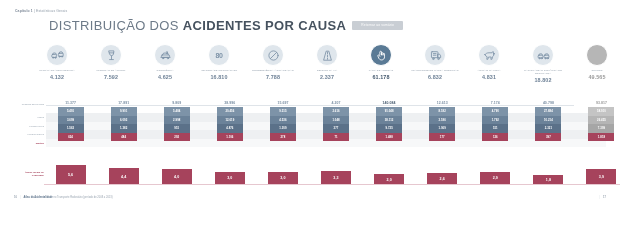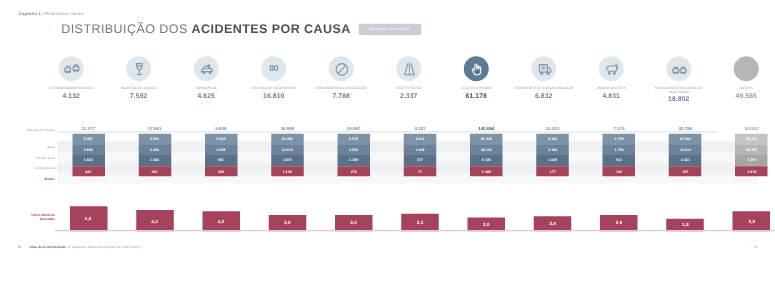--- a/index.html
+++ b/index.html
@@ -17,21 +17,21 @@
     font-size:3.4px;letter-spacing:.15px;color:#8d99a6;
     white-space:nowrap;
   }
   .chapter b{font-weight:700;color:#7b8796;}
   .title-row{
     position:absolute;left:15px;top:18px;
     display:flex;align-items:center;gap:6px;
     white-space:nowrap;
   }
   .title{
-    font-size:10px;letter-spacing:.35px;color:#6d7a88;font-weight:400;padding-left:34px;
+    font-size:13px;letter-spacing:.35px;color:#6d7a88;font-weight:400;padding-left:34px;
   }
   .title b{font-weight:700;color:#46525f;}
   .ret-btn{
     background:#c9ced4;color:#ffffff;
     font-size:3.2px;letter-spacing:.2px;
     padding:3px 9px;border-radius:1px;border:none;
     line-height:1;
   }
 
   

